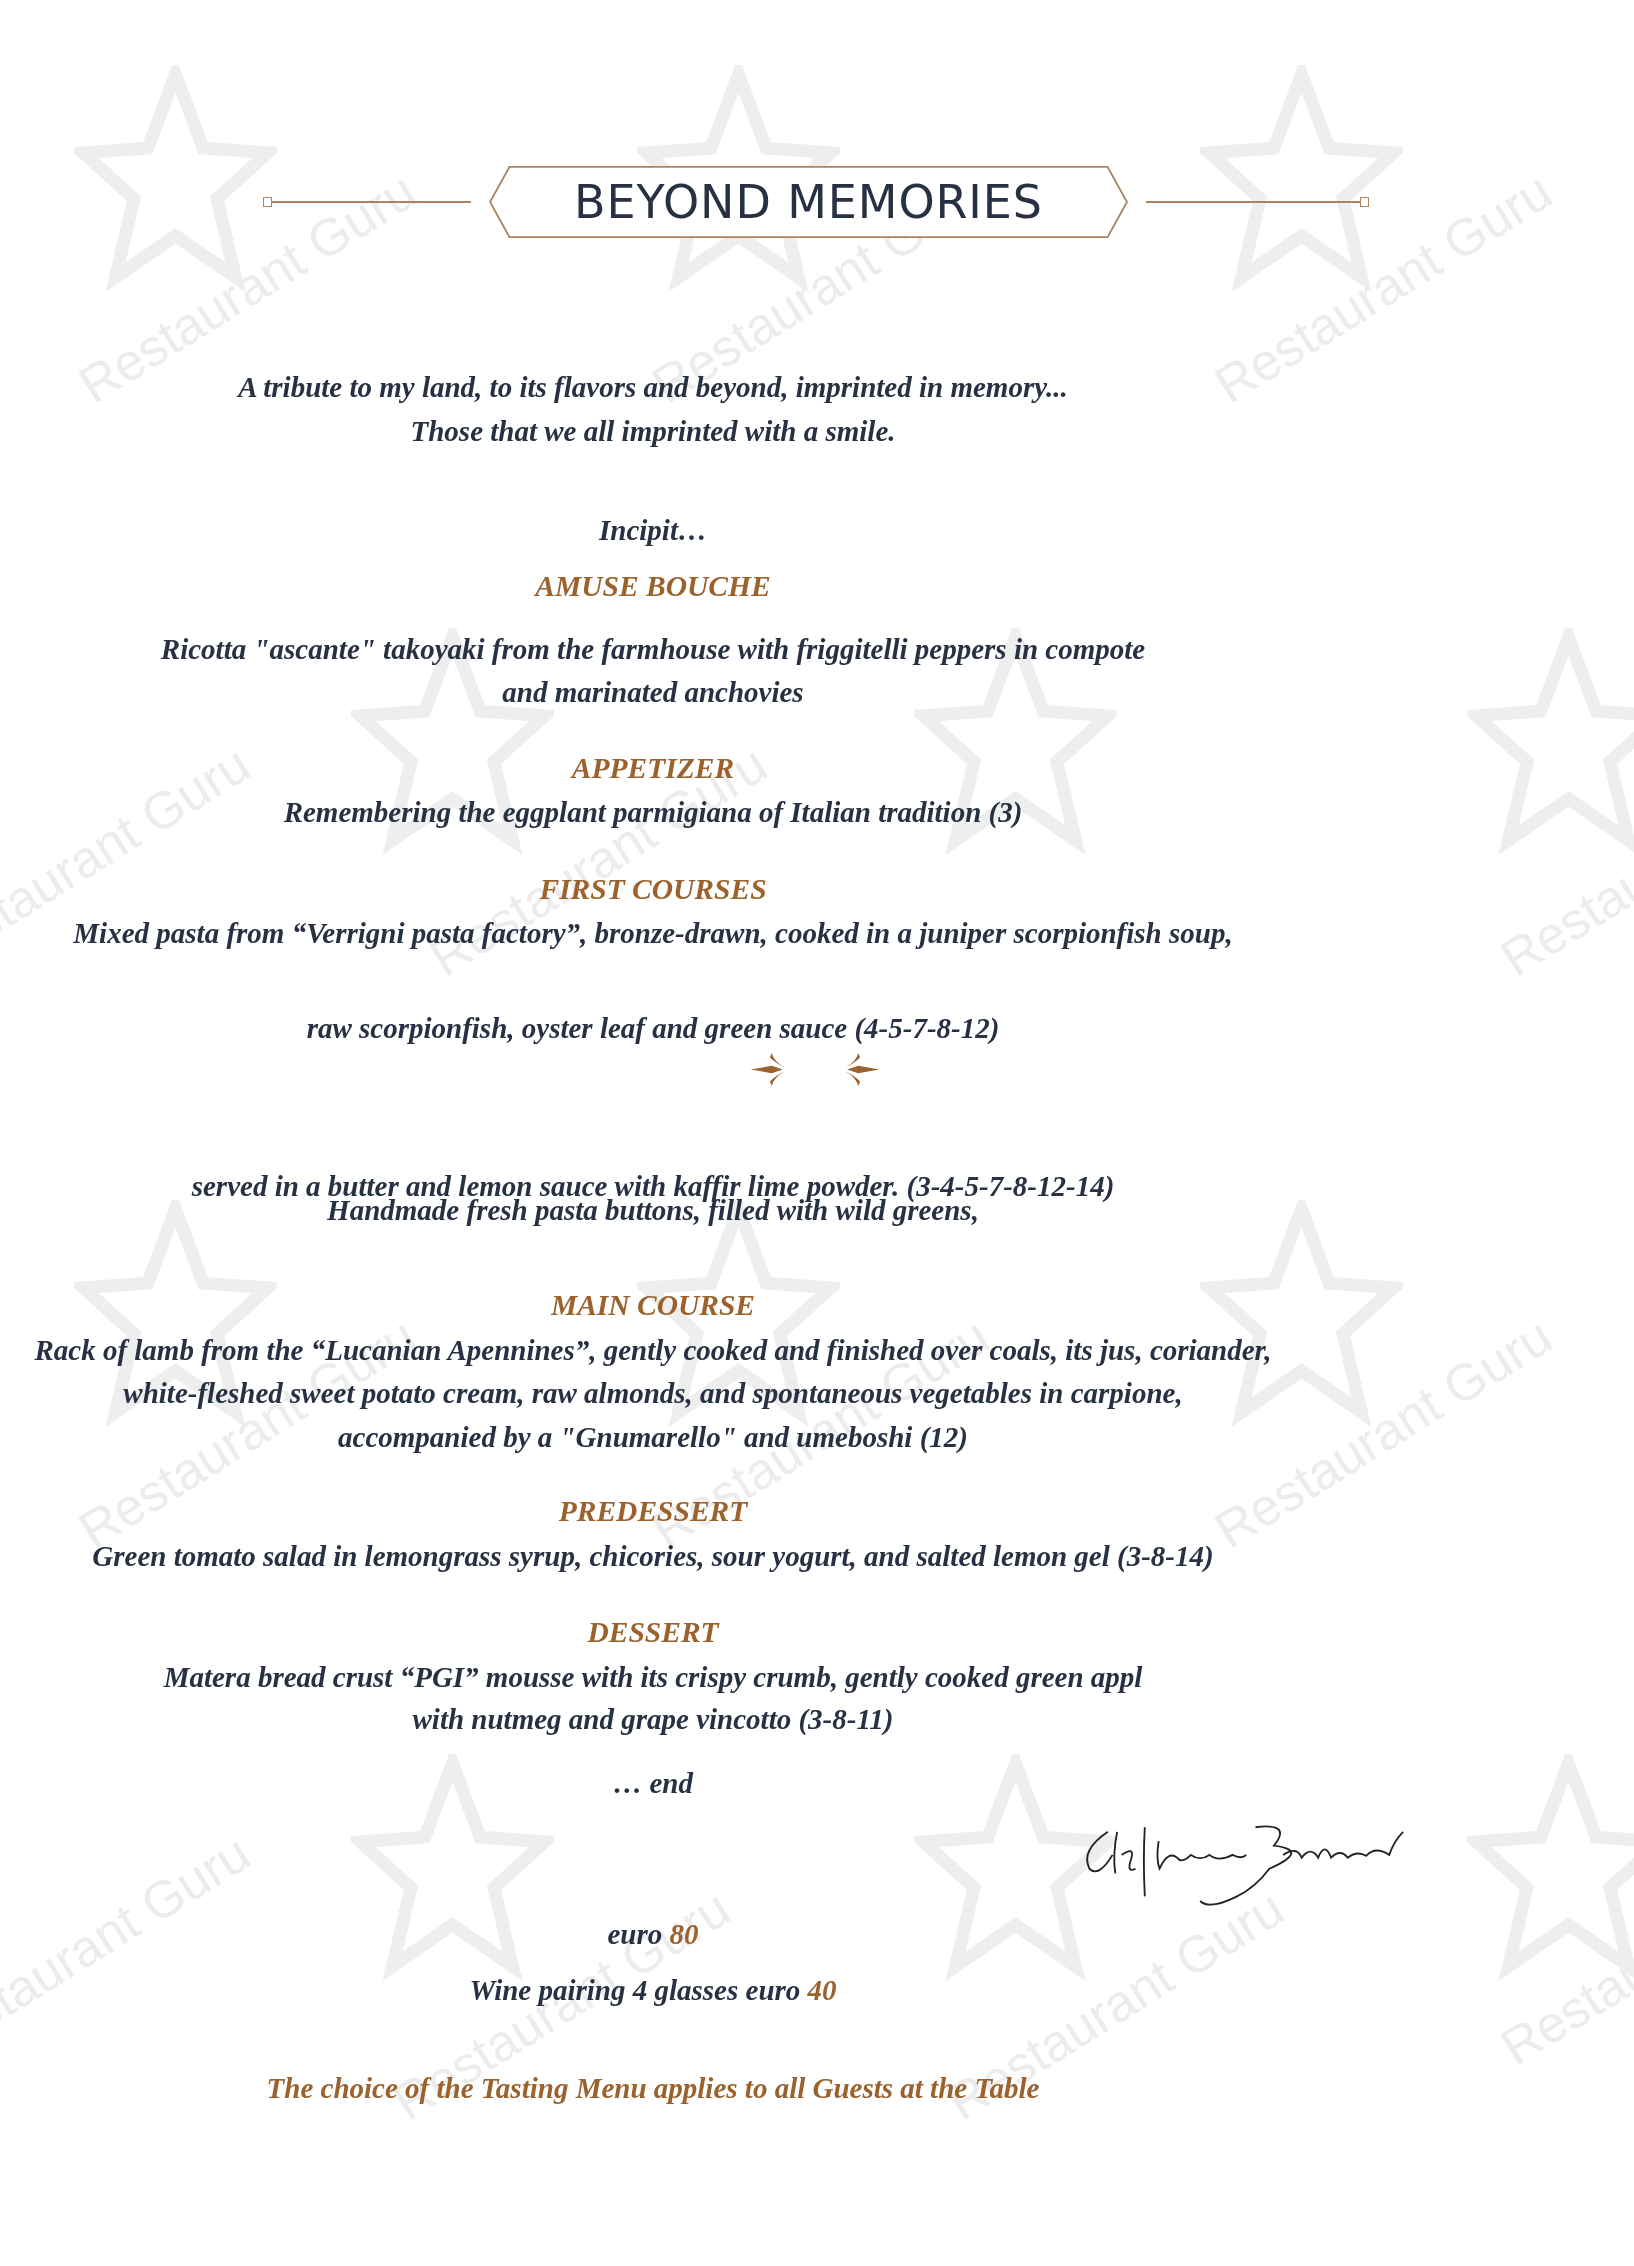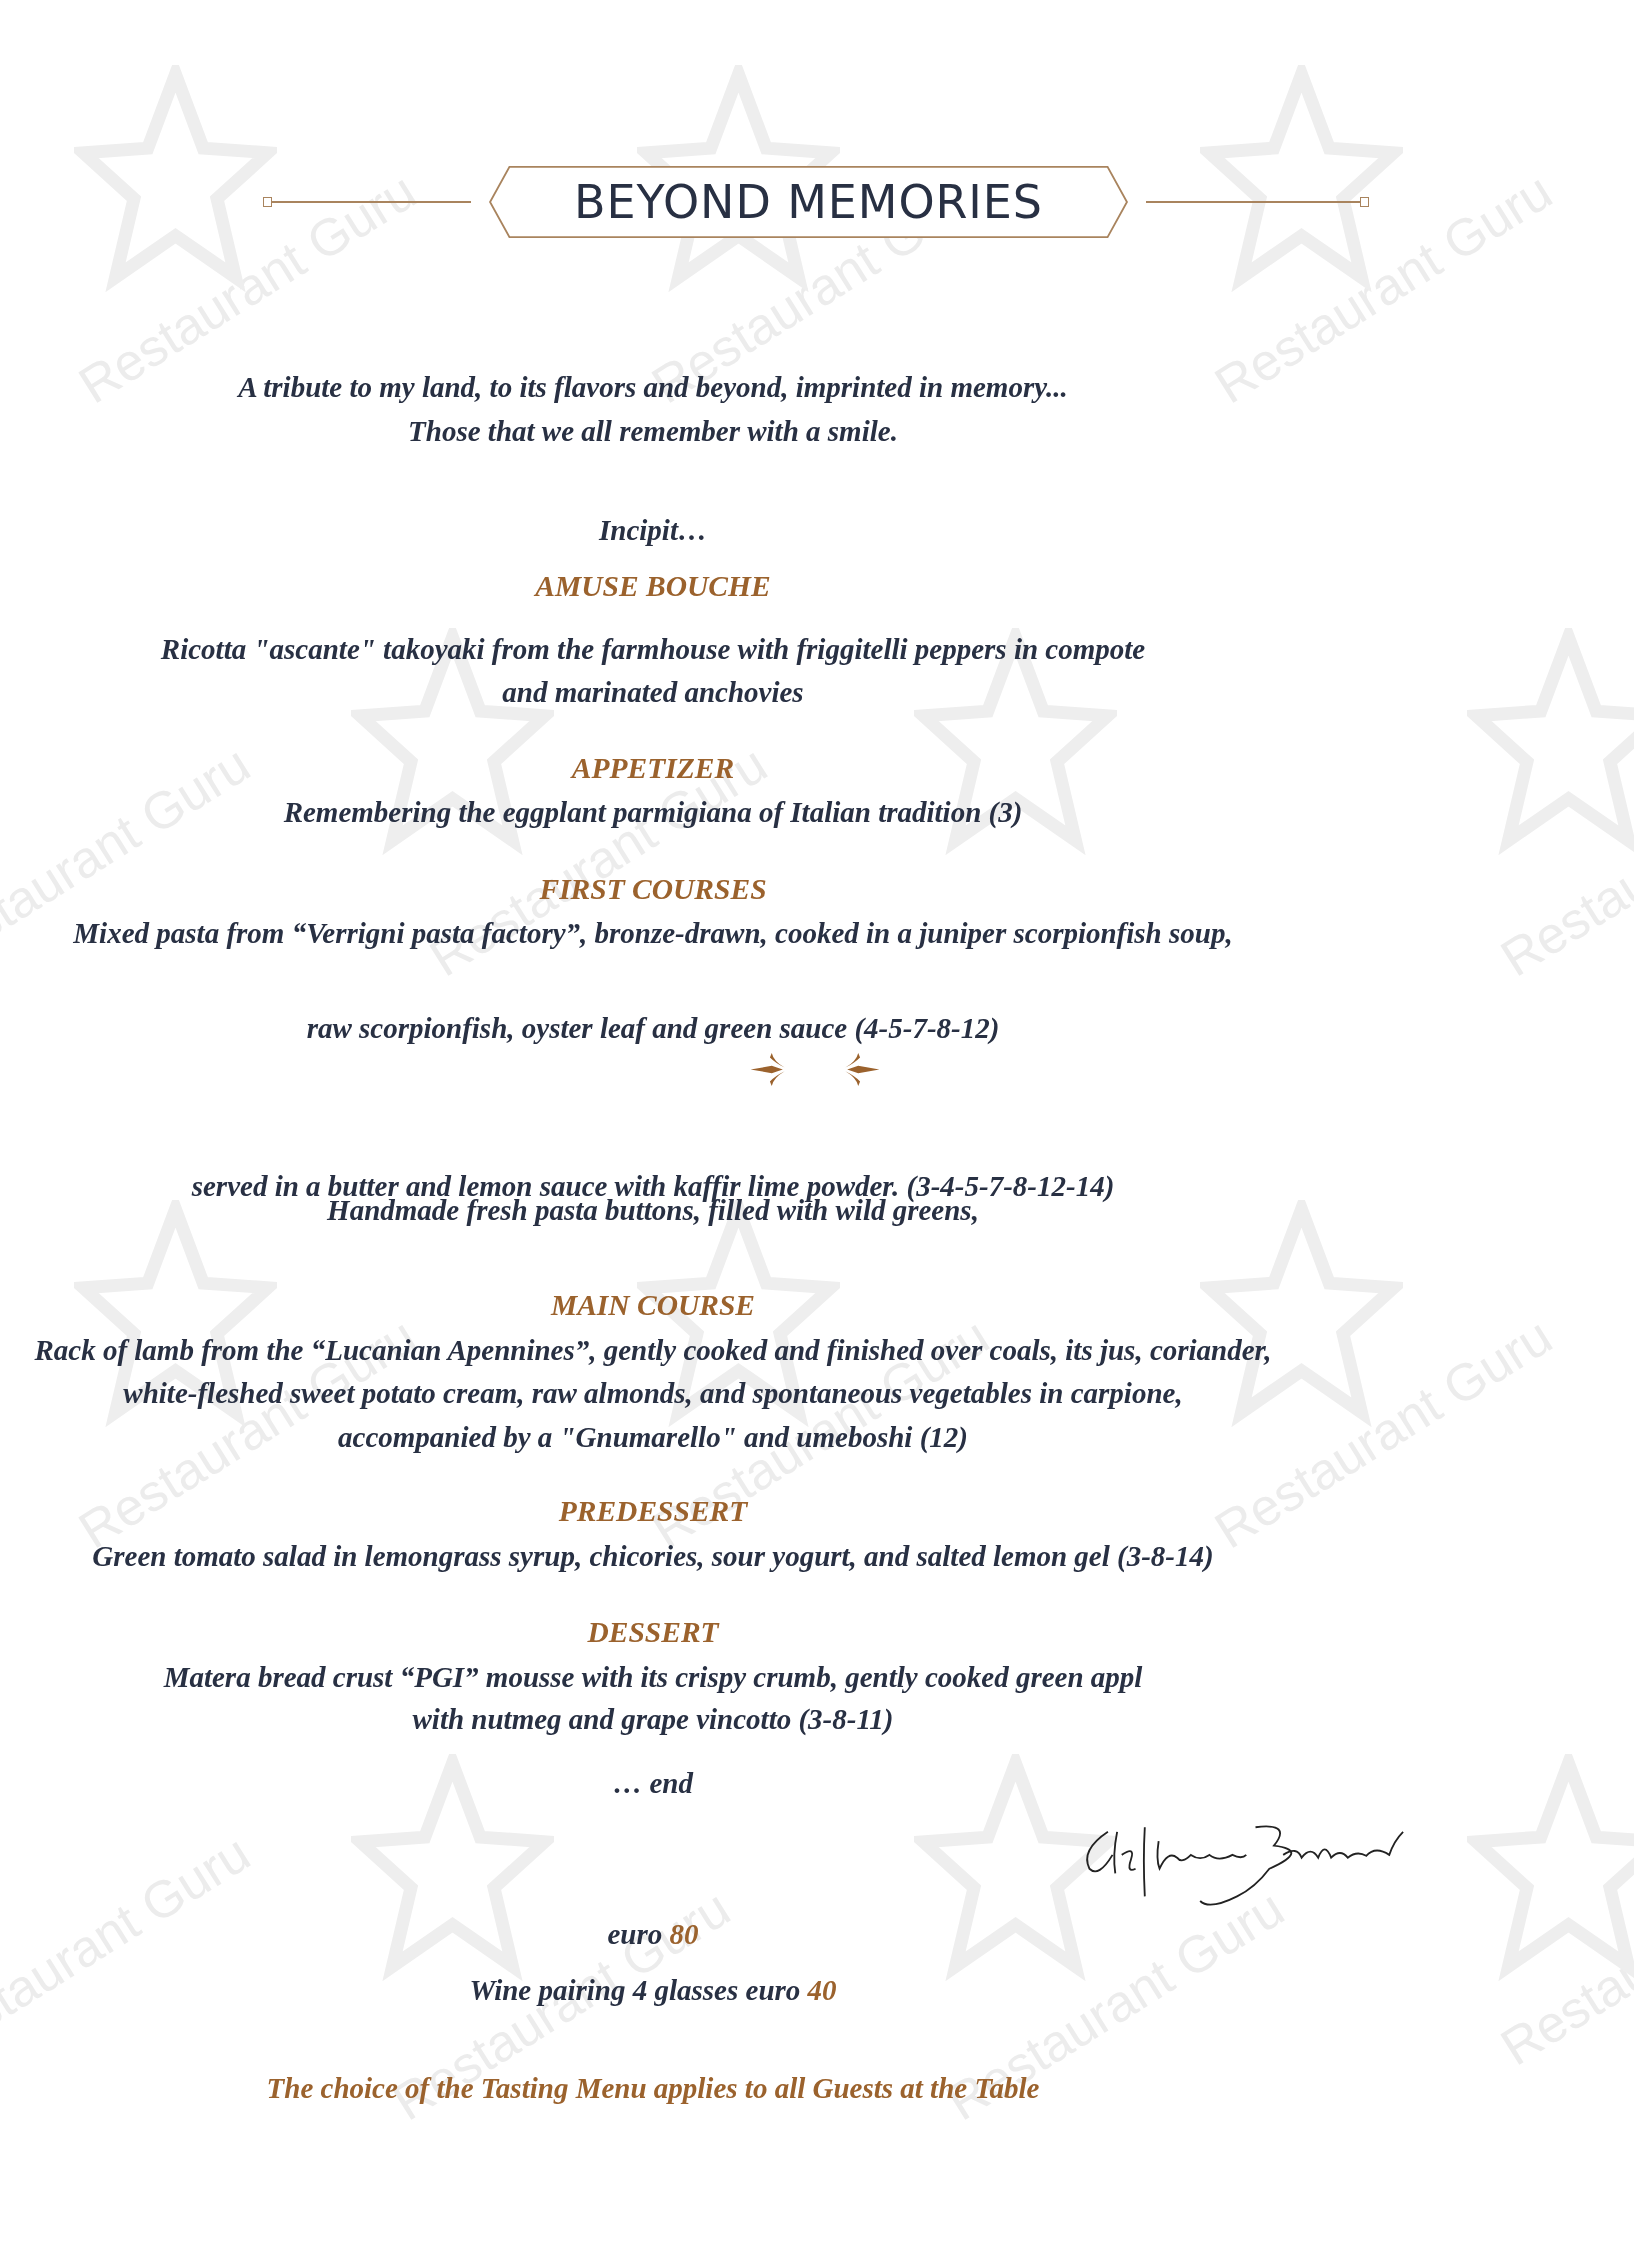--- a/index.html
+++ b/index.html
@@ -83,21 +83,21 @@
   <div class="knob" style="left:1360px;"></div>
   <div class="banner">
     <svg width="639" height="72" viewBox="0 0 692 78" style="position:absolute;left:0;top:0;">
       <path d="M22 1 L670 1 L691 39 L670 77 L22 77 L1 39 Z" fill="#ffffff" stroke="#a9845e" stroke-width="2"></path>
     </svg>
     <div class="banner-title">BEYOND MEMORIES</div>
   </div>
 </div>
 
 <div class="line" style="top:369px;">A tribute to my land, to its flavors and beyond, imprinted in memory...</div>
-<div class="line" style="top:413px;">Those that we all remember with a smile.</div>
+<div class="line" style="top:413px;">Those that we all imprinted with a smile.</div>
 <div class="line" style="top:512px;">Incipit…</div>
 
 <div class="line heading" style="top:568px;">AMUSE BOUCHE</div>
 <div class="line" style="top:631px;">Ricotta "ascante" takoyaki from the farmhouse with friggitelli peppers in compote</div>
 <div class="line" style="top:674px;">and marinated anchovies</div>
 
 <div class="line heading" style="top:750px;">APPETIZER</div>
 <div class="line" style="top:794px;">Remembering the eggplant parmigiana of Italian tradition (3)</div>
 
 <div class="line heading" style="top:871px;">FIRST COURSES</div>

